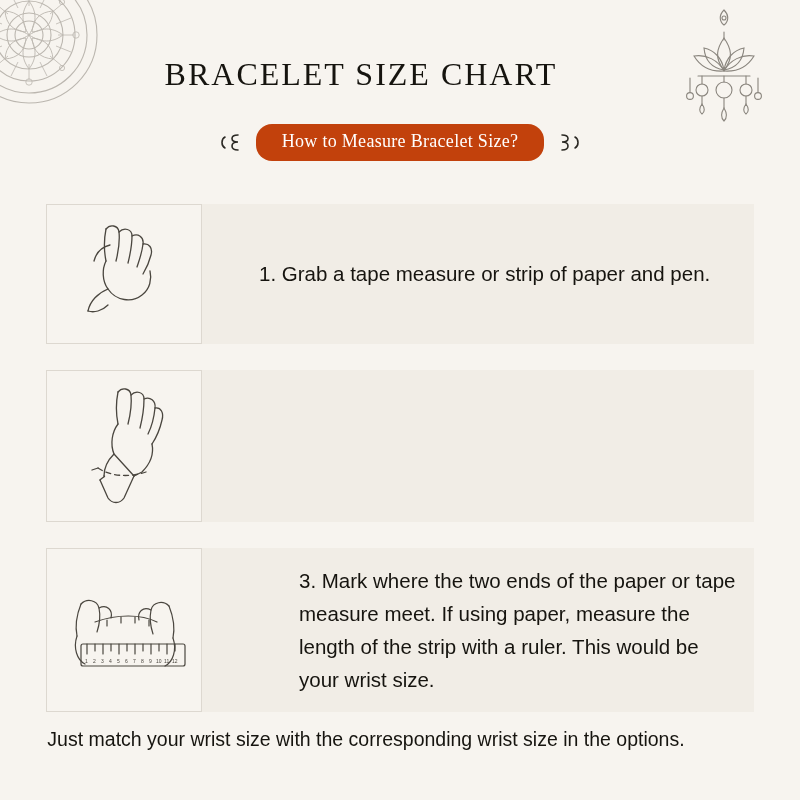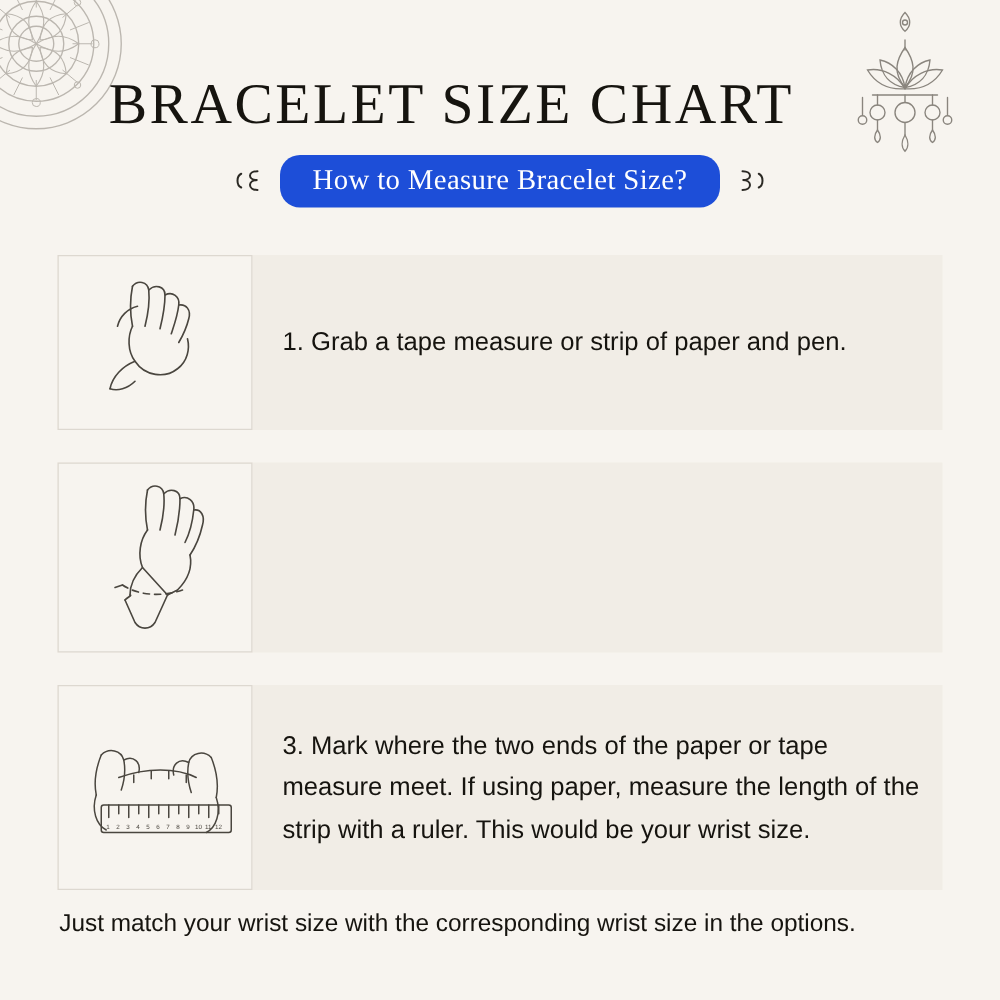--- a/index.html
+++ b/index.html
@@ -36,21 +36,21 @@
   }
 
   
   .title {
     position: absolute;
     top: 56px;
     left: 0;
     width: 722px;
     text-align: center;
     font-family: "Liberation Serif", serif;
-    font-size: 46px;
+    font-size: 32px;
     letter-spacing: 2.0px;
     color: #16140f;
     font-weight: 400;
     white-space: nowrap;
   }
 
   .subtitle-row {
     position: absolute;
     top: 124px;
     left: 0;
@@ -59,26 +59,26 @@
     align-items: center;
     justify-content: center;
     gap: 12px;
   }
   .flourish {
     width: 26px;
     height: 26px;
     opacity: 0.9;
   }
   .subtitle-pill {
-    background: #1d4ed8;
+    background: #c2410c;
     color: #ffffff;
     border-radius: 16px;
     padding: 7px 26px 9px 26px;
     font-family: "Liberation Serif", serif;
-    font-size: 23px;
+    font-size: 18px;
     letter-spacing: 0.3px;
     white-space: nowrap;
   }
 
   
   .steps {
     position: absolute;
     top: 204px;
     left: 46px;
     width: 708px;
@@ -94,33 +94,33 @@
     flex: 0 0 156px;
     background: #f7f4ef;
     border: 1px solid #ddd8d0;
     box-sizing: border-box;
     display: flex;
     align-items: center;
     justify-content: center;
   }
   .step-1 { height: 140px; }
   .step-2 { height: 152px; }
-  .step-3 { height: 164px; }
+  .step-3 { height: 164px; gap: 40px; }
 
   .step-text {
     flex: 1;
     display: flex;
     align-items: center;
     padding: 0 14px 0 24px;
     font-size: 20.5px;
     line-height: 1.62;
     color: #16140f;
     font-family: "Liberation Sans", sans-serif;
   }
-  .step-text span { display: block; }
+  .step-text span { display: block; margin-left: 33px; }
 
   .footer {
     position: absolute;
     top: 728px;
     left: 0;
     width: 732px;
     text-align: center;
     font-size: 19.5px;
     color: #16140f;
   }

